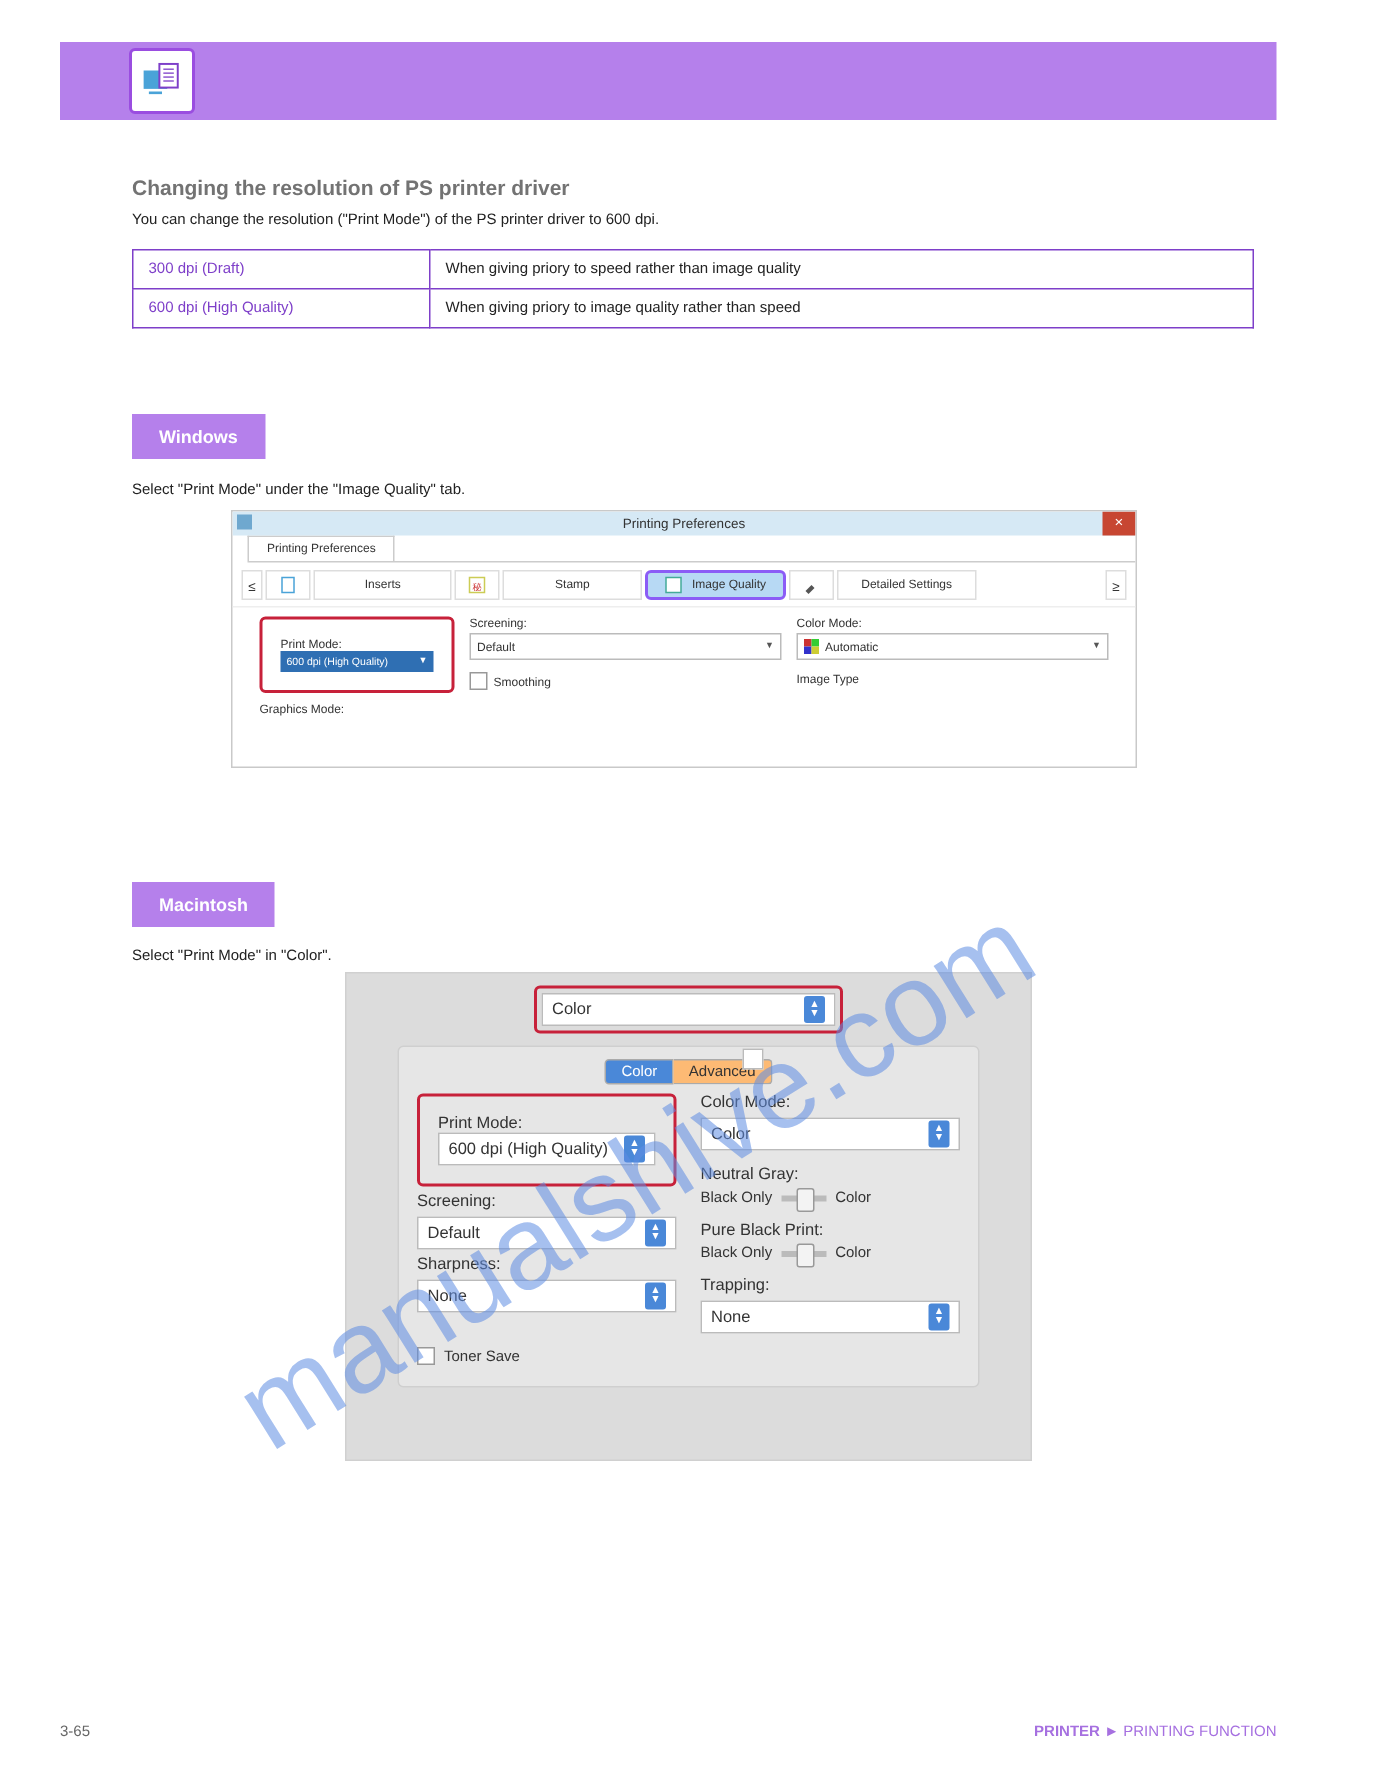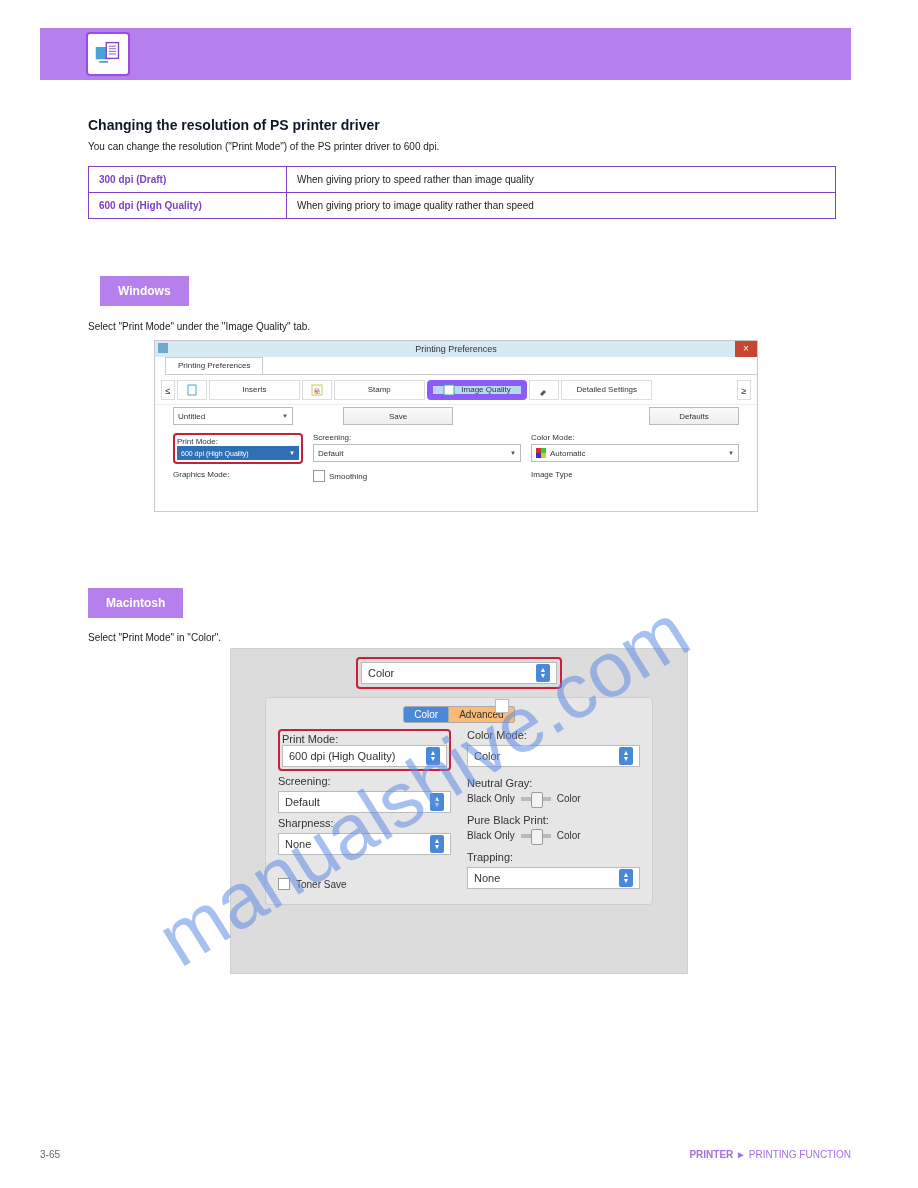--- a/index.html
+++ b/index.html
@@ -29,21 +29,21 @@
     margin-left: 46px;
     display: flex;
     align-items: center;
     justify-content: center;
   }
   .header-icon svg { width: 28px; height: 28px; }
   .section-title {
     position: absolute;
     font-size: 14px;
     font-weight: bold;
-    color: #0f172a;
+    color: #737373;
   }
   .title1 { left: 88px; top: 117px; }
   .body-text {
     position: absolute;
     font-size: 10px;
     color: #222;
     line-height: 1.4;
   }
   .txt1 { left: 88px; top: 140px; }
 
@@ -58,33 +58,33 @@
   }
   .tbl td {
     border: 1px solid #7e3fc9;
     padding: 6px 10px;
     height: 26px;
     color: #222;
     vertical-align: middle;
   }
   .tbl td:first-child {
     width: 198px;
-    font-weight: bold;
+    font-weight: normal;
     color: #7e3fc9;
   }
 
   .badge {
     position: absolute;
     background: #b580eb;
     color: #fff;
     font-size: 12px;
     font-weight: bold;
     padding: 8px 18px;
   }
-  .badge1 { left: 100px; top: 276px; }
+  .badge1 { left: 88px; top: 276px; }
   .badge2 { left: 88px; top: 588px; }
 
   .caption {
     position: absolute;
     font-size: 10px;
     color: #222;
   }
   .cap1 { left: 88px; top: 321px; }
   .cap2 { left: 88px; top: 632px; }
 
@@ -167,21 +167,21 @@
     height: 20px;
     border: 1px solid #ddd;
     padding: 0 4px;
     font-size: 8px;
     gap: 6px;
     flex: 1;
   }
   .tb-btn.short { flex: 0 0 30px; }
   .tb-btn.active {
     background: #b7d9f4;
-    border: 6px solid #8b5cf6;
+    border: 2px solid #8b5cf6;
     border-radius: 4px;
   }
   .fav-row {
     padding: 4px 8px 0 18px;
     font-size: 8px;
   }
   .fav-controls {
     display: flex;
     gap: 10px;
     padding: 2px 18px;
@@ -212,21 +212,21 @@
     display: flex;
     padding: 6px 18px;
     gap: 10px;
     font-size: 8px;
   }
   .panel-col { flex: 1; display: flex; flex-direction: column; gap: 2px; }
   .panel-col .lbl { font-size: 8px; }
   .redbox {
     border: 2px solid #c7213a;
     border-radius: 4px;
-    padding: 2px;
+    padding: 12px;
   }
   .sel-blue {
     background: #2f6fb3;
     color: #fff;
     font-size: 7px;
     height: 14px;
     padding: 0 4px;
     display: flex;
     align-items: center;
     justify-content: space-between;
@@ -435,30 +435,20 @@
     <div class="tb-btn short">
       <svg width="12" height="12">
           <path d="M2 10 L6 6 L8 8 L4 12" fill="#555"></path>
         </svg>
     </div>
     <div class="tb-btn">Detailed Settings</div>
     <div style="flex:1"></div>
     <div class="tb-arrow">≥</div>
   </div>
 
-  <div class="fav-controls">
-    <div class="select-w" style="width:120px">
-      <span>Untitled</span>
-      <span class="caret">▼</span>
-    </div>
-    <div style="flex:0 0 30px"></div>
-    <div class="btn-w" style="width:110px">Save</div>
-    <div style="flex:1"></div>
-    <div class="btn-w" style="width:90px">Defaults</div>
-  </div>
 
   <div class="panel-row">
     <div class="panel-col" style="flex:0 0 130px">
       <div class="redbox">
         <div class="lbl">Print Mode:</div>
         <div class="sel-blue">
           <span>600 dpi (High Quality)</span>
           <span style="font-size:6px">▼</span>
         </div>
       </div>

